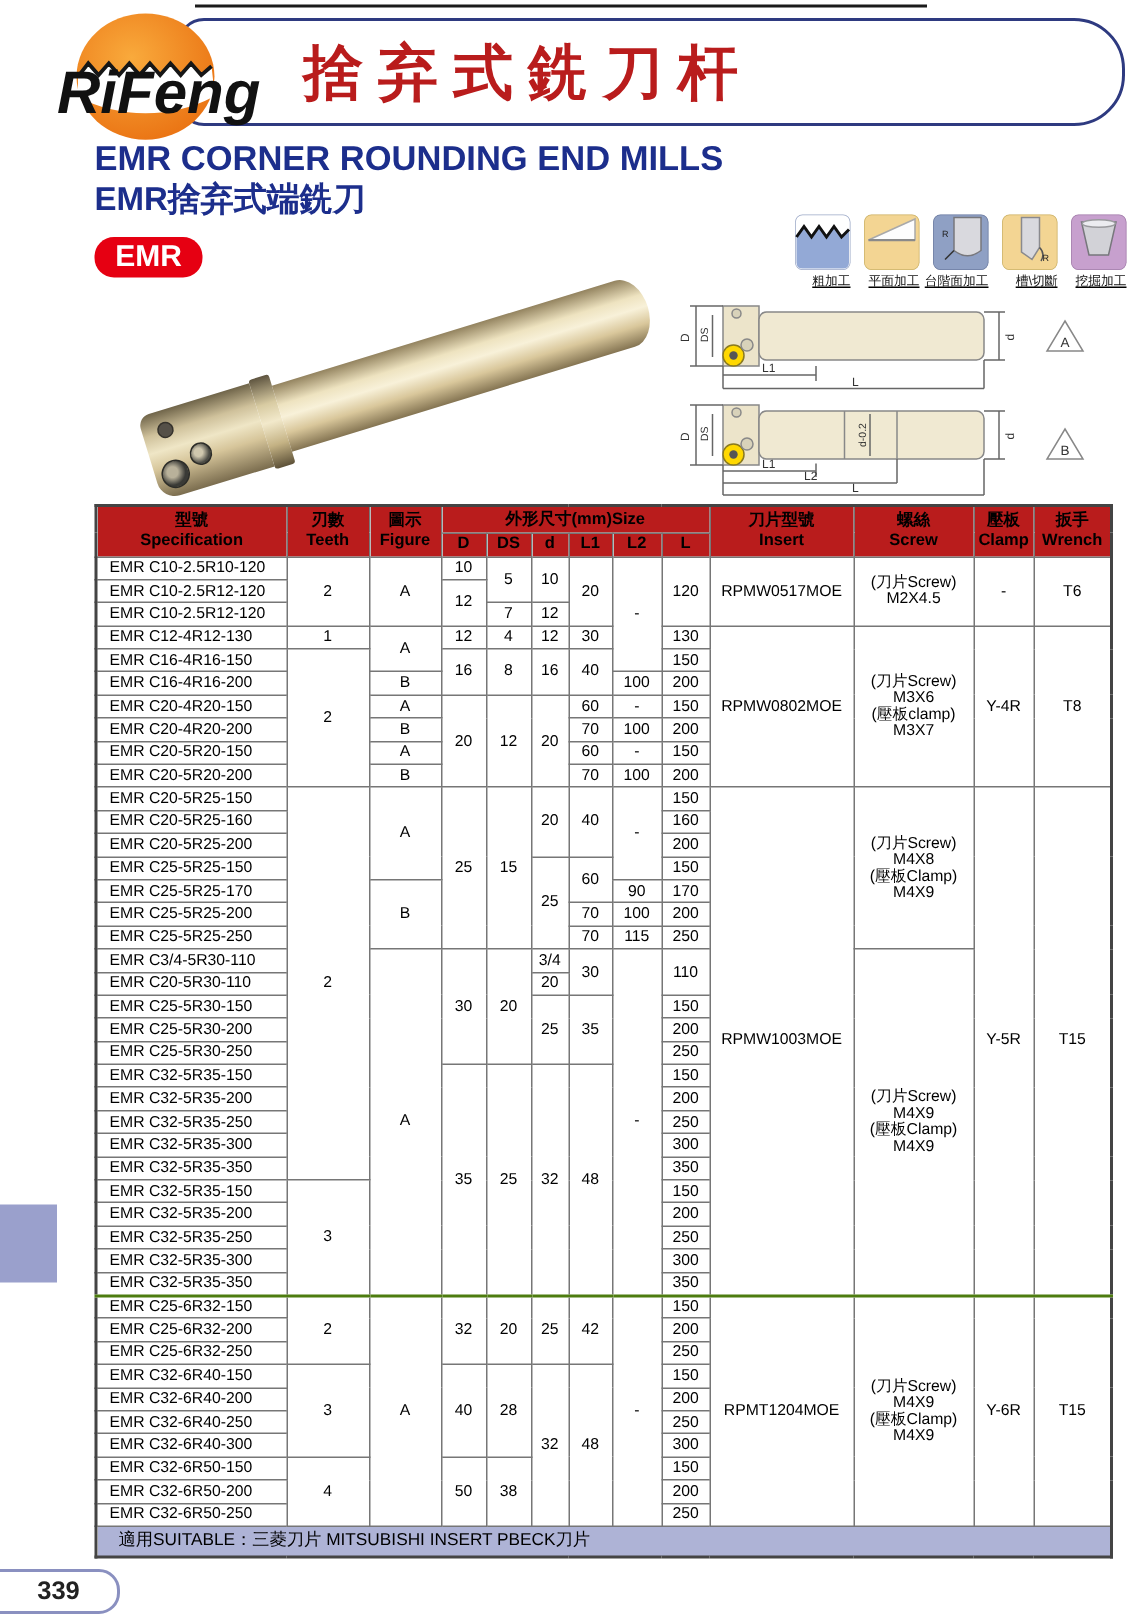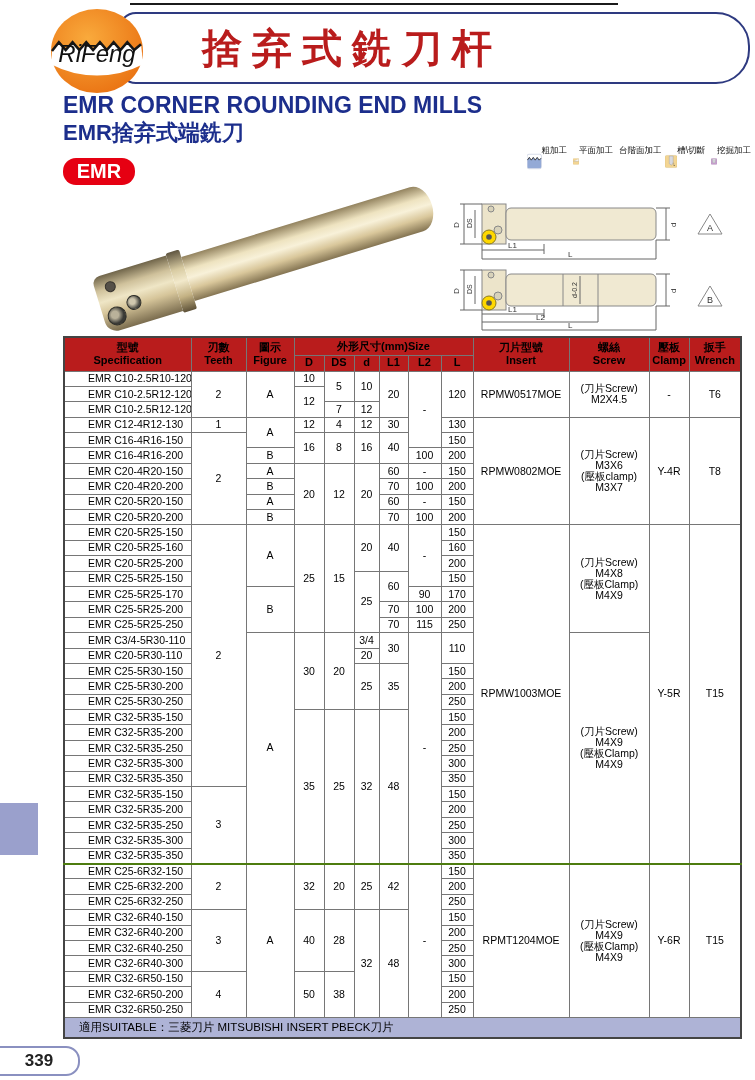--- a/index.html
+++ b/index.html
@@ -14,31 +14,31 @@
     border:2px solid #2e3a80; border-radius:18px 34px 34px 18px;
   }
   .page-title {
     position:absolute; left:202px; top:21px; font-size:40px; font-weight:bold;
     letter-spacing:10px; color:#b91c1c; white-space:nowrap;
   }
   .logo { position:absolute; left:38px; top:8px; width:118px; height:100px; }
   .logo svg { position:absolute; left:10px; top:0; }
   .logo-text {
     position:absolute; left:0; top:32px; width:118px; text-align:center;
-    font-style:italic; font-weight:normal; font-size:24px; color:#111; letter-spacing:0;
+    font-style:italic; font-weight:bold; font-size:40px; color:#111; letter-spacing:0;
   }
   .heading-en { position:absolute; left:63px; top:92px; font-size:23px; font-weight:bold; color:#1c2e8c; }
   .heading-zh { position:absolute; left:63px; top:118px; font-size:22px; font-weight:bold; color:#1c2e8c; }
   .emr-badge {
     position:absolute; left:63px; top:158px; width:72px; height:27px; background:#e60012;
     color:#fff; font-size:20px; font-weight:bold; display:flex; align-items:center; justify-content:center;border-radius:13px;
   }
   
   .icons { position:absolute; left:527px; top:143px; display:flex; gap:6px; }
-  .icon-item { width:40px; display:flex; flex-direction:row; align-items:flex-start; }
+  .icon-item { width:40px; display:flex; flex-direction:column; align-items:flex-end;text-decoration:underline; }
   .icon-item svg { border-radius:5px; }
   .icon-label { font-size:8.5px; color:#111; margin-top:2px; white-space:nowrap; }
   
   .tool { position:absolute; left:90px; top:190px; width:350px; height:145px; }
   .tool-rot { position:absolute; left:10px; top:85px; display:flex; align-items:center;
     transform:rotate(-17deg); transform-origin:0 50%; }
   .tool-head { position:relative; width:78px; height:58px; border-radius:8px 0 0 12px;
     background:linear-gradient(180deg,#6f6449,#cfc19b 25%,#efe6c6 45%,#d6c59a 65%,#7a6c4e); }
   .tool-collar { width:14px; height:62px; border-radius:2px;
     background:linear-gradient(180deg,#5f5540,#d8cba2 30%,#f2e9cb 50%,#c4b284 75%,#5d5138); }
@@ -59,21 +59,21 @@
     border-collapse:collapse; table-layout:fixed; border:2px solid #444;
   }
   .spec-table th, .spec-table td {
     border:1px solid #767676; text-align:center; vertical-align:middle; padding:0; overflow:hidden;
   }
   .spec-table thead th { background:#b91c1c; font-size:11px; font-weight:bold; line-height:1.2; color:#000; }
   .spec-table thead tr.h1 { height:18px; }
   .spec-table thead tr.h2 { height:16px; }
   .spec-table tbody tr { height:15.4px; }
   .spec-table tbody td { font-size:10.5px; line-height:1.05; background:#fff; color:#000; }
-  td.c-spec { background:#e2e3f0; text-align:left; padding-left:23px; white-space:nowrap; }
+  td.c-spec { background:#e2e3f0; text-align:left; padding-left:8px; white-space:nowrap; }
   td.c-screw { font-size:10px; line-height:1.3; white-space:pre-line; }
   td.c-insert { font-size:11px; }
   tr.sec td { border-top:2px solid #4d7c0f; }
   tr.foot td { background:#aeb3d6; text-align:left; padding-left:14px; font-size:11.5px; height:19px; white-space:nowrap; }
   
   .side-tab { position:absolute; left:0; top:803px; width:38px; height:52px; background:#9aa0cc; }
   .pagenum {
     position:absolute; left:-18px; top:1046px; width:78px; height:26px;
     border:2px solid #8a90c0; border-radius:14px; background:#fff;
     display:flex; align-items:center; justify-content:center; padding-left:16px;

